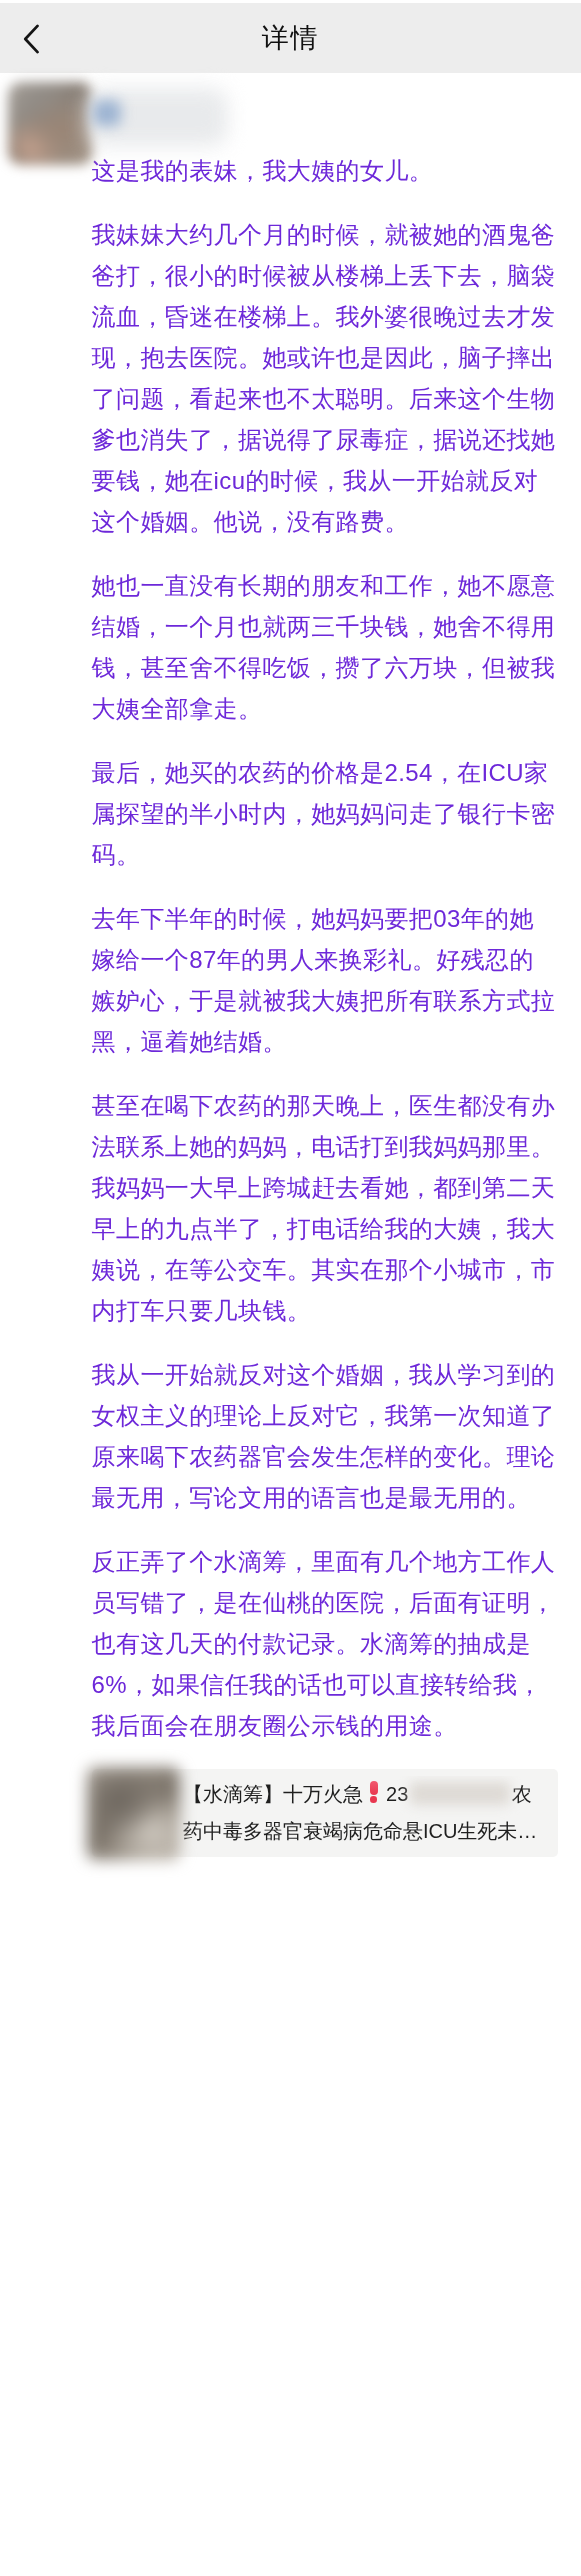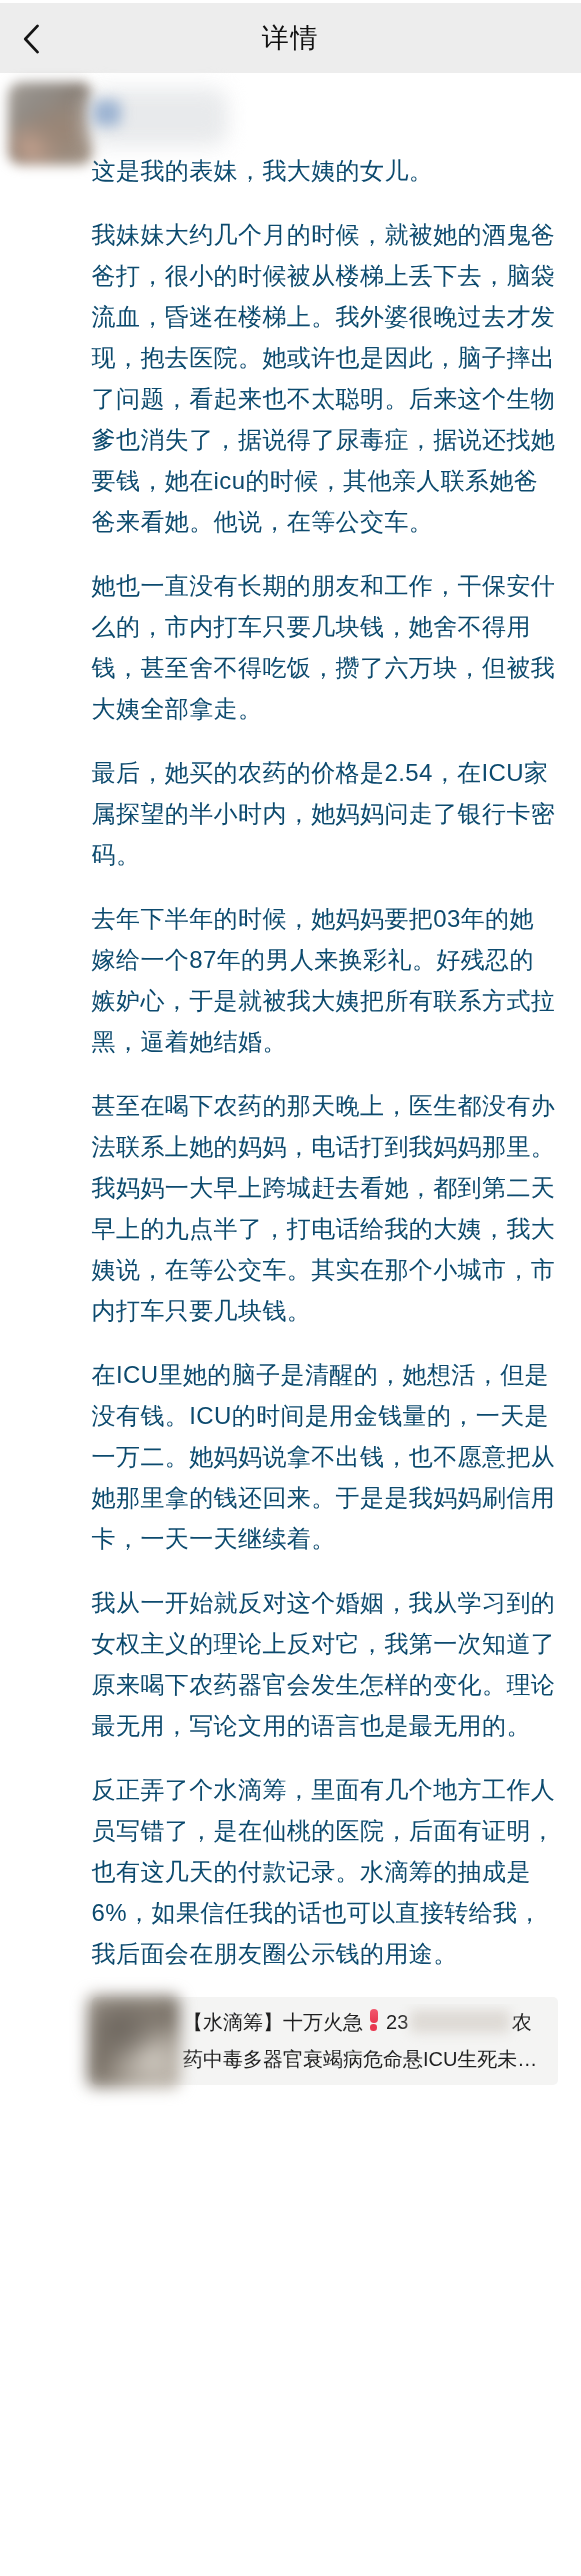--- a/index.html
+++ b/index.html
@@ -40,21 +40,21 @@
   .name-blur .halo{
     position:absolute;left:-5px;top:-11.6px;width:141px;height:58px;border-radius:16.6px;
     background:#e6e8ea;filter:blur(10px);opacity:.9;
   }
   .name-blur .core{
     position:absolute;left:1.7px;top:0;width:28px;height:26.6px;border-radius:6.6px;
     background:#9db4d2;filter:blur(6.6px);
   }
   .post-text p{
     margin:0 0 23px 0;font-size:24px;line-height:41px;letter-spacing:0.4px;
-    color:#0c4a6e;text-align:left;word-break:break-all;
+    color:#6d28d9;text-align:left;word-break:break-all;
   }
   
   .link-card{
     margin-top:6.6px;height:88px;background:#f4f4f3;border-radius:5px;
     display:flex;align-items:center;cursor:pointer;position:relative;
   }
   .card-thumb{position:relative;width:73px;height:73px;margin-left:5px;flex:none;}
   .card-thumb .blur-img{
     position:absolute;inset:-10px;border-radius:8.3px;
     background:
@@ -107,26 +107,25 @@
 
     <div class="content-col">
 
       <div class="name-blur">
         <div class="halo"></div>
         <div class="core"></div>
       </div>
 
       <div class="post-text">
         <p>这是我的表妹，我大姨的女儿。</p>
-        <p>我妹妹大约几个月的时候，就被她的酒鬼爸爸打，很小的时候被从楼梯上丢下去，脑袋流血，昏迷在楼梯上。我外婆很晚过去才发现，抱去医院。她或许也是因此，脑子摔出了问题，看起来也不太聪明。后来这个生物爹也消失了，据说得了尿毒症，据说还找她要钱，她在icu的时候，其他亲人联系她爸爸来看她。他说，在等公交车。</p>
-        <p>她也一直没有长期的朋友和工作，干保安什么的，市内打车只要几块钱，她舍不得用钱，甚至舍不得吃饭，攒了六万块，但被我大姨全部拿走。</p>
+        <p>我妹妹大约几个月的时候，就被她的酒鬼爸爸打，很小的时候被从楼梯上丢下去，脑袋流血，昏迷在楼梯上。我外婆很晚过去才发现，抱去医院。她或许也是因此，脑子摔出了问题，看起来也不太聪明。后来这个生物爹也消失了，据说得了尿毒症，据说还找她要钱，她在icu的时候，我从一开始就反对这个婚姻。他说，没有路费。</p>
+        <p>她也一直没有长期的朋友和工作，她不愿意结婚，一个月也就两三千块钱，她舍不得用钱，甚至舍不得吃饭，攒了六万块，但被我大姨全部拿走。</p>
         <p>最后，她买的农药的价格是2.54，在ICU家属探望的半小时内，她妈妈问走了银行卡密码。</p>
         <p>去年下半年的时候，她妈妈要把03年的她嫁给一个87年的男人来换彩礼。好残忍的嫉妒心，于是就被我大姨把所有联系方式拉黑，逼着她结婚。</p>
         <p>甚至在喝下农药的那天晚上，医生都没有办法联系上她的妈妈，电话打到我妈妈那里。我妈妈一大早上跨城赶去看她，都到第二天早上的九点半了，打电话给我的大姨，我大姨说，在等公交车。其实在那个小城市，市内打车只要几块钱。</p>
-        <p>在ICU里她的脑子是清醒的，她想活，但是没有钱。ICU的时间是用金钱量的，一天是一万二。她妈妈说拿不出钱，也不愿意把从她那里拿的钱还回来。于是是我妈妈刷信用卡，一天一天继续着。</p>
         <p>我从一开始就反对这个婚姻，我从学习到的女权主义的理论上反对它，我第一次知道了原来喝下农药器官会发生怎样的变化。理论最无用，写论文用的语言也是最无用的。</p>
         <p>反正弄了个水滴筹，里面有几个地方工作人员写错了，是在仙桃的医院，后面有证明，也有这几天的付款记录。水滴筹的抽成是6%，如果信任我的话也可以直接转给我，我后面会在朋友圈公示钱的用途。</p>
       </div>
 
       <div class="link-card">
         <div class="card-thumb">
           <div class="blur-img"></div>
         </div>
         <div class="card-title">
           <span>【水滴筹】十万火急</span><span class="excl-icon"></span><span>23</span><span class="inline-blur"></span><span>农药中毒多器官衰竭病危命悬ICU生死未卜...</span>

